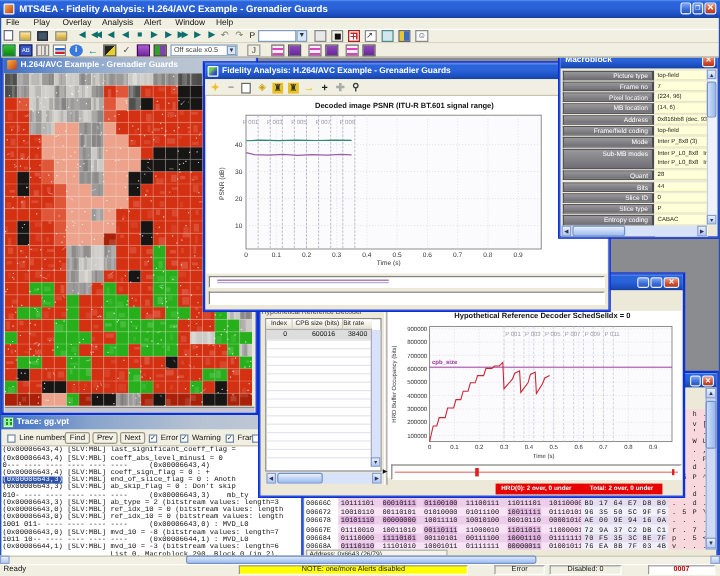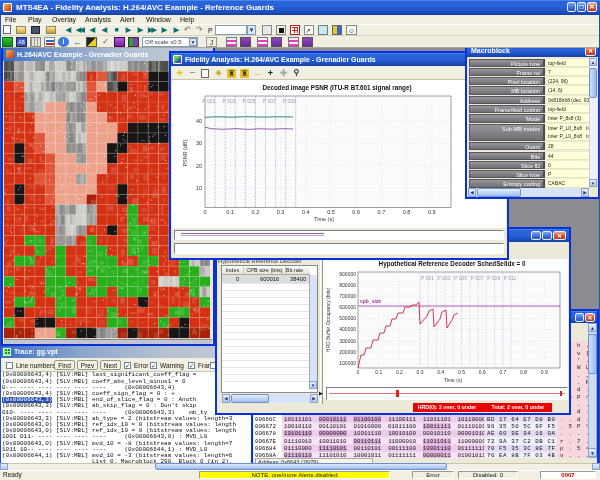--- a/index.html
+++ b/index.html
@@ -1303,21 +1303,21 @@
 <div class="abs" style="left:589px;top:58px;width:8px;height:129px;background:#eef2fc;border-left:1px solid #ccd;"></div>
 <div class="abs" style="left:589px;top:58px;width:8px;height:8px;background:linear-gradient(180deg,#e8f0fc,#b0c8f0);border:1px solid #88a0d0;font-size:4.5px;line-height:7px;text-align:center;color:#335;">▲</div>
 <div class="abs" style="left:589px;top:68px;width:8px;height:30px;background:linear-gradient(90deg,#cfe0fa,#98b8ec);border:1px solid #7090c8;border-radius:2px;"></div>
 <div class="abs" style="left:589px;top:179px;width:8px;height:8px;background:linear-gradient(180deg,#e8f0fc,#b0c8f0);border:1px solid #88a0d0;font-size:4.5px;line-height:7px;text-align:center;color:#335;">▼</div>
 <div class="abs" style="left:468px;top:188px;width:121px;height:9px;background:#d8e2f8;"></div>
 <div class="abs" style="left:468px;top:188px;width:8px;height:9px;background:linear-gradient(180deg,#e8f0fc,#b0c8f0);border:1px solid #88a0d0;font-size:4.5px;line-height:8px;text-align:center;color:#335;">◀</div>
 <div class="abs" style="left:477px;top:188px;width:44px;height:9px;background:linear-gradient(180deg,#e8f0fc,#9cbcf0);border:1px solid #7090c8;border-radius:2px;"></div>
 <div class="abs" style="left:581px;top:188px;width:8px;height:9px;background:linear-gradient(180deg,#e8f0fc,#b0c8f0);border:1px solid #88a0d0;font-size:4.5px;line-height:8px;text-align:center;color:#335;">▶</div>
 <div class="abs tb" style="left:0px;top:0px;width:600px;height:15px;"></div>
 <div class="abs" style="left:3px;top:3px;width:9px;height:9px;background:linear-gradient(135deg,#f7b24a,#c43c10);border:1px solid #fff;border-radius:1px;"></div>
-<div class="abs" style="left:16px;top:2px;width:440px;height:11px;font-size:8px;line-height:11px;color:#fff;font-weight:bold;font-family:'Liberation Sans',sans-serif;">MTS4EA - Fidelity Analysis: H.264/AVC Example - Reference Guards</div>
+<div class="abs" style="left:16px;top:2px;width:440px;height:11px;font-size:8px;line-height:11px;color:#fff;font-weight:bold;font-family:'Liberation Sans',sans-serif;">MTS4EA - Fidelity Analysis: H.264/AVC Example - Grenadier Guards</div>
 <div class="abs wbtn" style="left:567px;top:2px;width:9px;height:10px;font-size:6px;line-height:12px;">_</div>
 <div class="abs wbtn" style="left:577px;top:2px;width:9px;height:10px;font-size:5px;line-height:9px;">❐</div>
 <div class="abs wbtn cl" style="left:587px;top:2px;width:10px;height:10px;"><b style="font-size:7px">✕</b></div>
 <div class="abs" style="left:0px;top:15px;width:600px;height:9px;background:#f1efe2;font-size:7px;color:#222;"></div>
 <div class="abs" style="left:5px;top:15px;width:30px;height:9px;font-size:7px;line-height:9px;color:#111;"><u style="text-decoration:none">File</u></div>
 <div class="abs" style="left:28px;top:15px;width:30px;height:9px;font-size:7px;line-height:9px;color:#111;"><u style="text-decoration:none">Play</u></div>
 <div class="abs" style="left:52px;top:15px;width:30px;height:9px;font-size:7px;line-height:9px;color:#111;"><u style="text-decoration:none">Overlay</u></div>
 <div class="abs" style="left:85px;top:15px;width:30px;height:9px;font-size:7px;line-height:9px;color:#111;"><u style="text-decoration:none">Analysis</u></div>
 <div class="abs" style="left:120px;top:15px;width:30px;height:9px;font-size:7px;line-height:9px;color:#111;"><u style="text-decoration:none">Alert</u></div>
 <div class="abs" style="left:146px;top:15px;width:30px;height:9px;font-size:7px;line-height:9px;color:#111;"><u style="text-decoration:none">Window</u></div>

